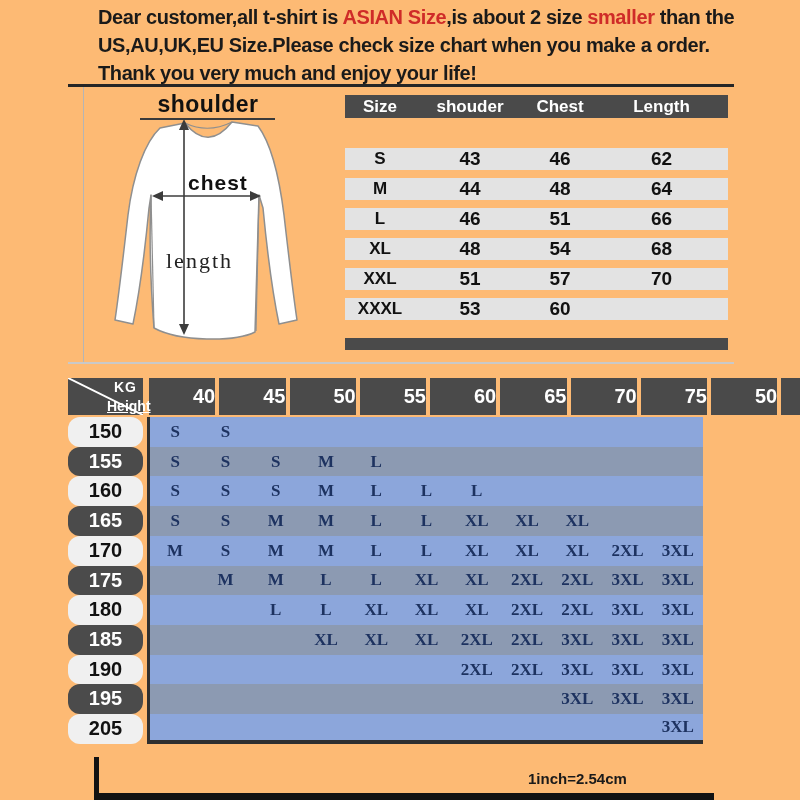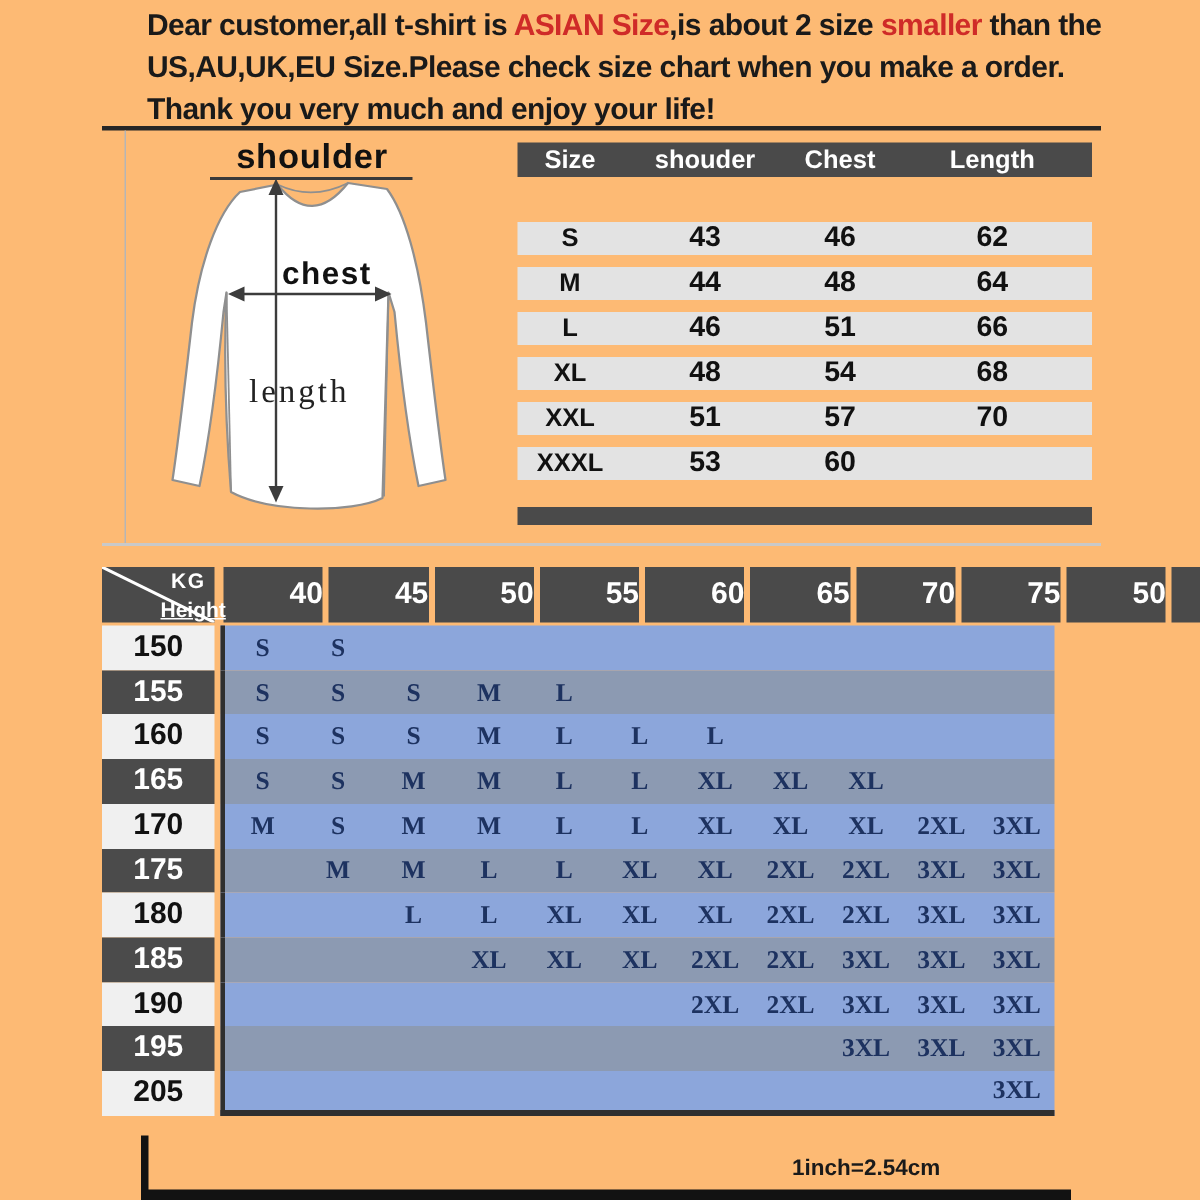--- a/index.html
+++ b/index.html
@@ -49,21 +49,21 @@
   .m-corner { position:relative; width:75px; height:37px; background:#4a4a4a; flex:none; margin-right:4px; }
   .m-corner svg { position:absolute; left:0; top:0; }
   .m-corner .kg { position:absolute; right:6px; top:1px; color:#fff; font-weight:bold; font-size:14px; letter-spacing:1px; }
   .m-corner .height { position:absolute; left:3px; bottom:1px; color:#fff; font-weight:bold; font-size:14px; text-decoration:underline;padding-left:36px; }
   .m-kgrow { flex:1; display:grid; grid-template-columns:repeat(11,1fr); }
   .kg-box { margin:0 2px; background:#4a4a4a; color:#fff; font-weight:bold; font-size:20px;
     text-align:center; line-height:37px;padding-left:44px; }
   .m-body { margin-top:2px; }
   .m-row { display:flex; height:29.73px; }
   .m-h { width:75px; flex:none; margin-right:4px; background:#f0f0f0; color:#111;
-    font-weight:bold; font-size:20px; text-align:center; line-height:29.73px; }
+    font-weight:bold; font-size:20px; text-align:center; line-height:29.73px;border-radius:12px; }
   .m-row.alt .m-h { background:#4b4b4b; color:#ffffff; }
   .m-strip { flex:1; display:grid; grid-template-columns:repeat(11,1fr);
     background:#8ca6db; border-left:3px solid #2f2f2f; }
   .m-row.alt .m-strip { background:#8c9ab2; }
   .m-row:last-child .m-strip { border-bottom:4px solid #2f2f2f; }
   .m-c { text-align:center; align-self:center; font-family:"Liberation Serif", serif;
     font-weight:600; font-size:17px; color:#1d3260; }
 
   
   .foot-vbar { position:absolute; left:94px; top:757px; width:5px; height:41px; background:#121212; }

